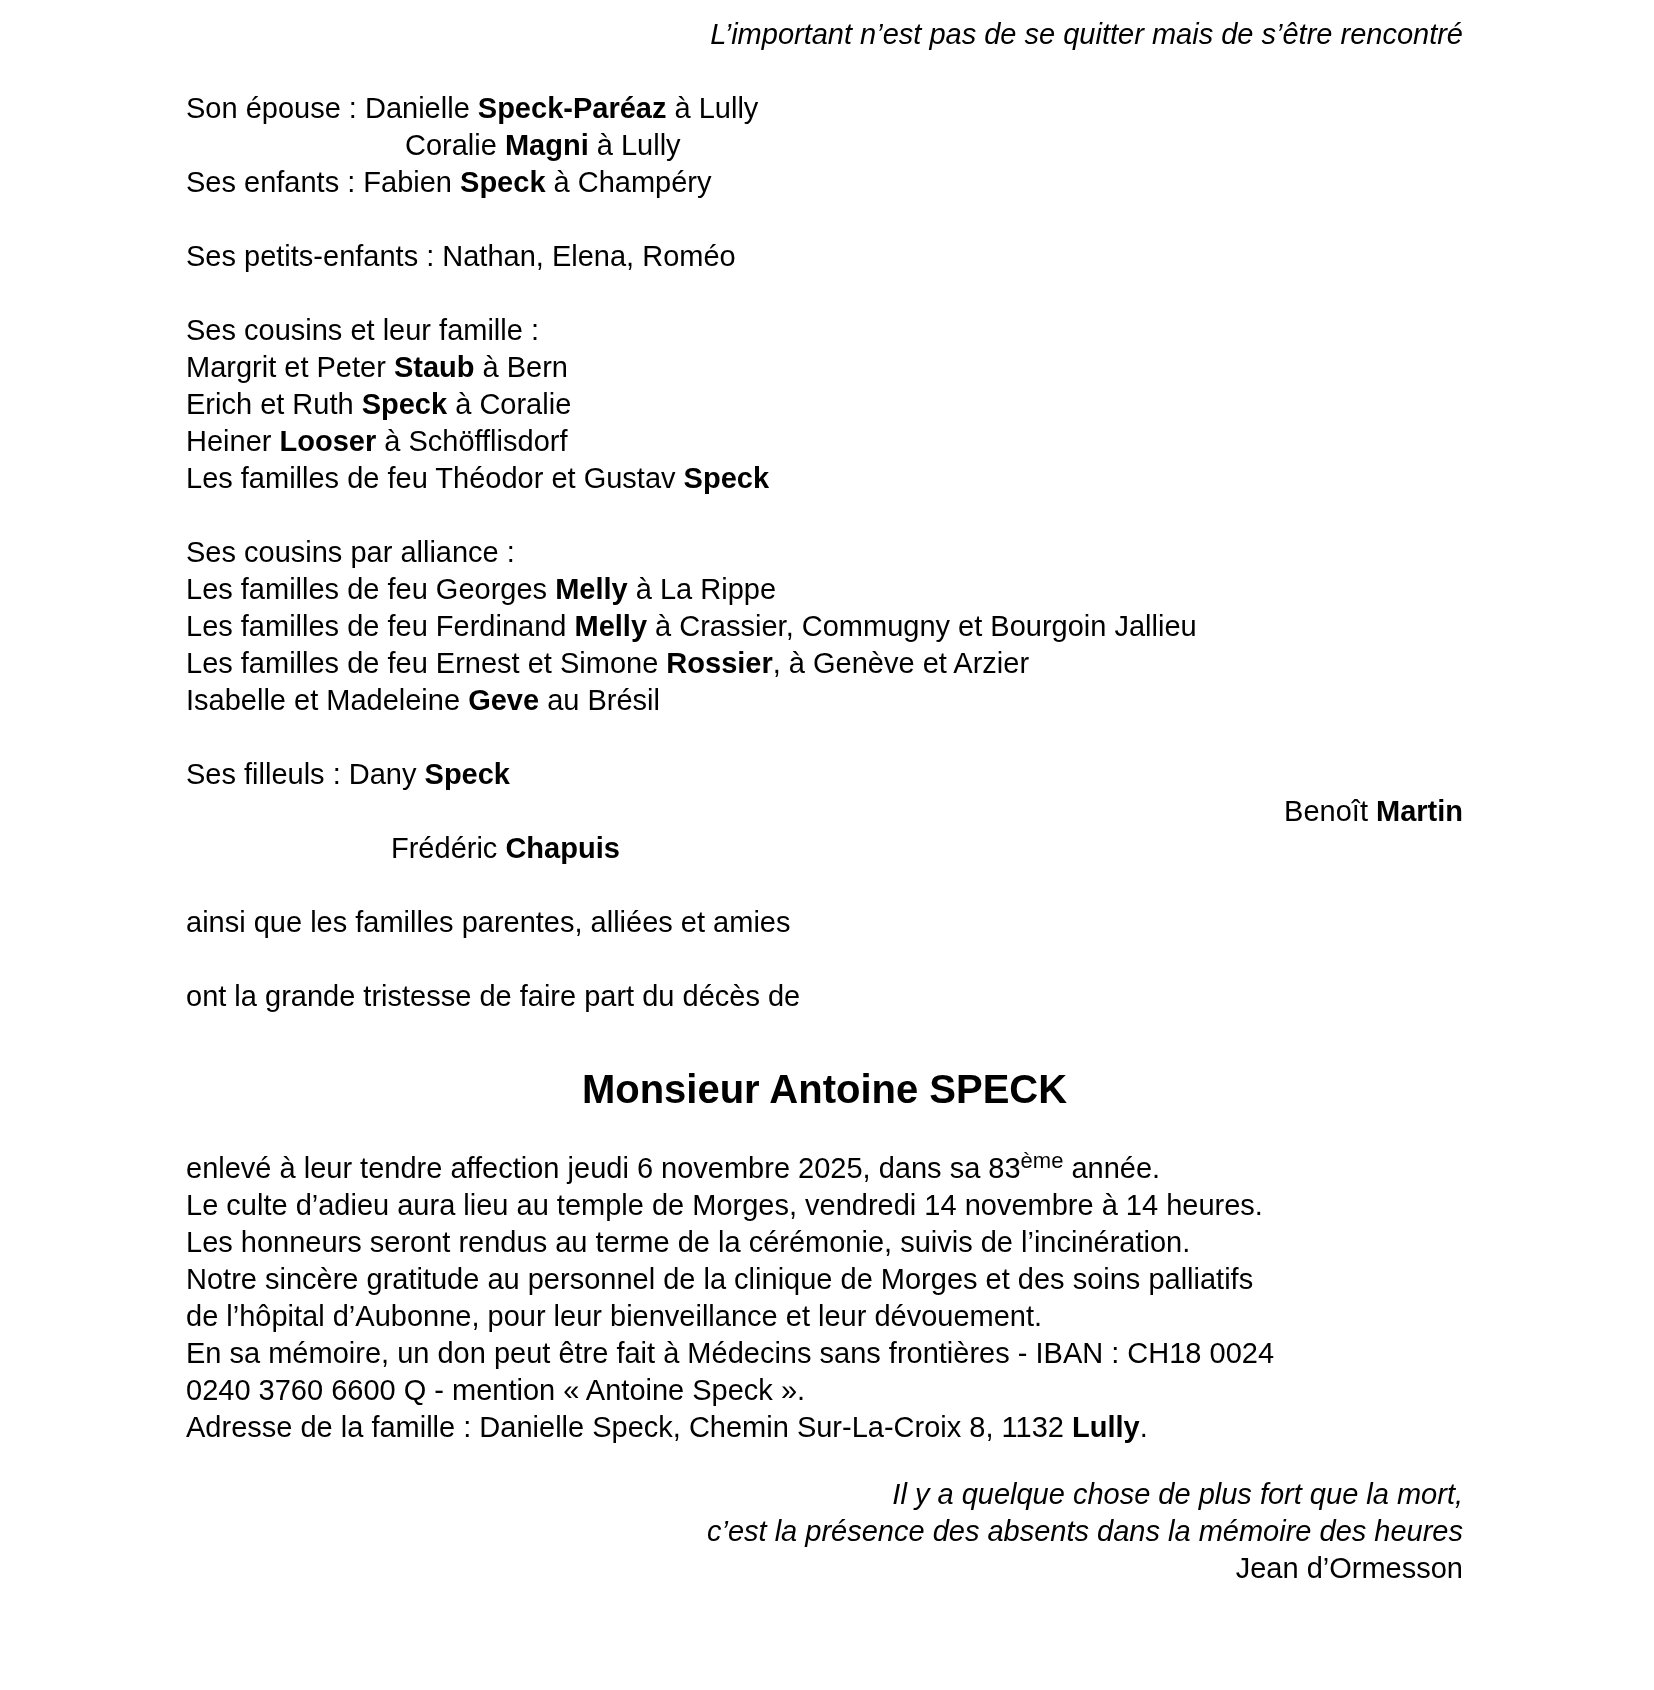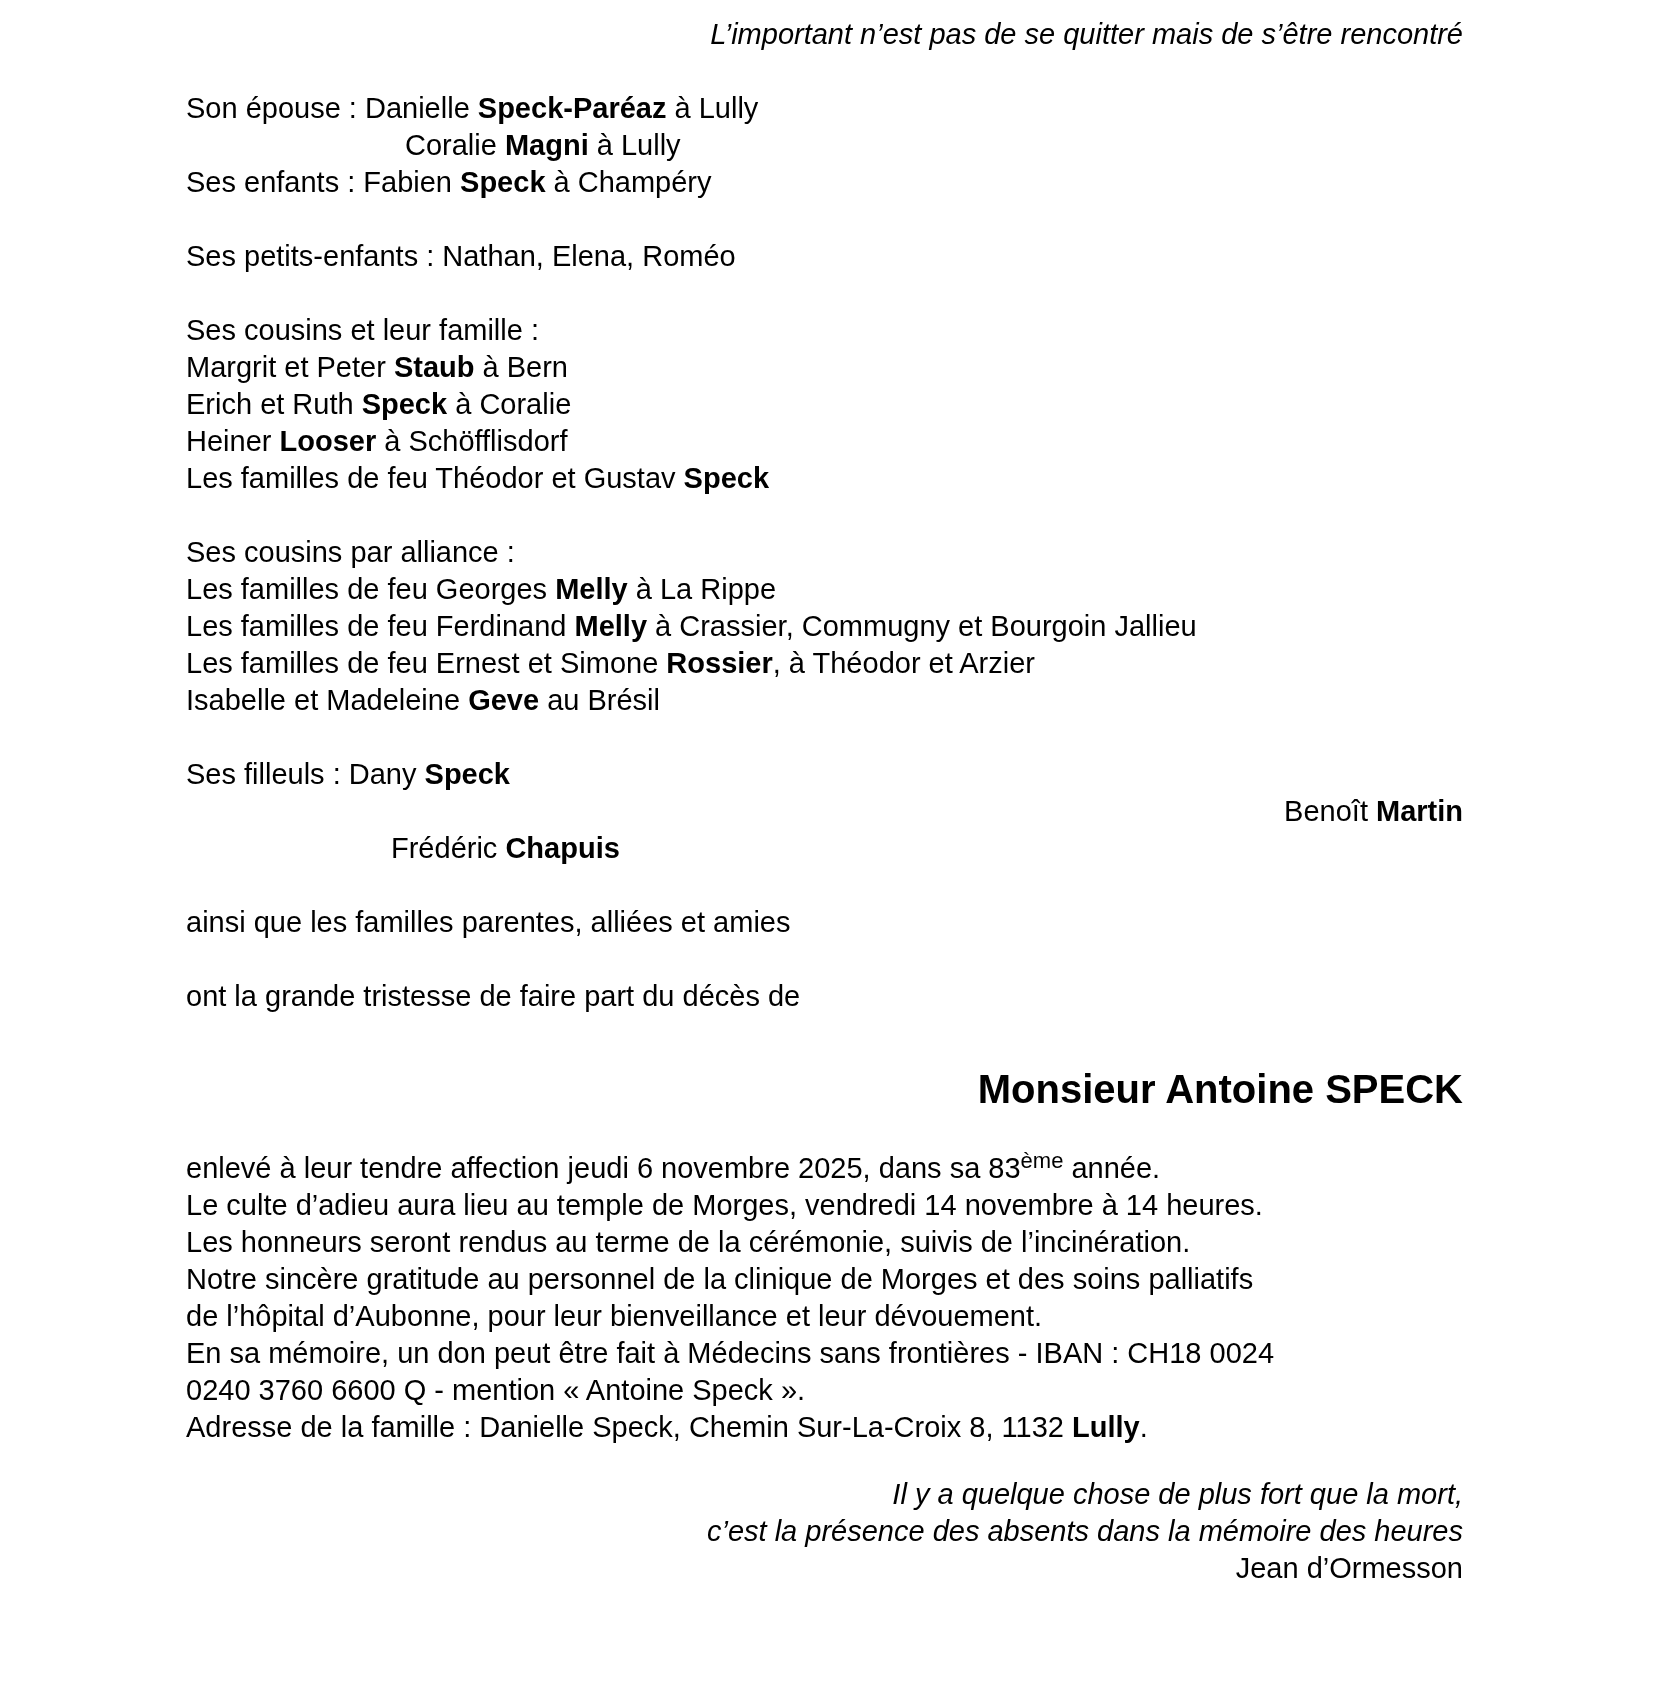--- a/index.html
+++ b/index.html
@@ -34,21 +34,21 @@
   }
   .line .b { font-weight: bold; }
   .line .sup {
     font-size: 22px;
     vertical-align: baseline;
     position: relative;
     top: -0.45em;
     line-height: 0;
   }
   .doc-title {
-    text-align: right;
+    text-align: center;
     font-weight: bold;
     font-size: 40px;
     line-height: 48px;
     margin: 50px 0 37px 0;
   }
   .details { margin-bottom: 0; }
   .quote-bottom {
     text-align: right;
     font-style: italic;
     margin-top: 30px;
@@ -78,21 +78,21 @@
         <div class="line"><span>Ses cousins et leur famille :</span></div>
         <div class="line"><span>Margrit et Peter </span><span class="b">Staub</span><span> à Bern</span></div>
         <div class="line"><span>Erich et Ruth </span><span class="b">Speck</span><span> à Coralie</span></div>
         <div class="line"><span>Heiner </span><span class="b">Looser</span><span> à Schöfflisdorf</span></div>
         <div class="line"><span>Les familles de feu Théodor et Gustav </span><span class="b">Speck</span></div>
       </div>
       <div class="para">
         <div class="line"><span>Ses cousins par alliance :</span></div>
         <div class="line"><span>Les familles de feu Georges </span><span class="b">Melly</span><span> à La Rippe</span></div>
         <div class="line"><span>Les familles de feu Ferdinand </span><span class="b">Melly</span><span> à Crassier, Commugny et Bourgoin Jallieu</span></div>
-        <div class="line"><span>Les familles de feu Ernest et Simone </span><span class="b">Rossier</span><span>, à Théodor et Arzier</span></div>
+        <div class="line"><span>Les familles de feu Ernest et Simone </span><span class="b">Rossier</span><span>, à Genève et Arzier</span></div>
         <div class="line"><span>Isabelle et Madeleine </span><span class="b">Geve</span><span> au Brésil</span></div>
       </div>
       <div class="para">
         <div class="line"><span>Ses filleuls : Dany </span><span class="b">Speck</span></div>
         <div class="line" style="padding-left: 205px; text-align: right;"><span>Benoît </span><span class="b">Martin</span></div>
         <div class="line" style="padding-left: 205px;"><span>Frédéric </span><span class="b">Chapuis</span></div>
       </div>
       <div class="para">
         <div class="line"><span>ainsi que les familles parentes, alliées et amies</span></div>
       </div>

